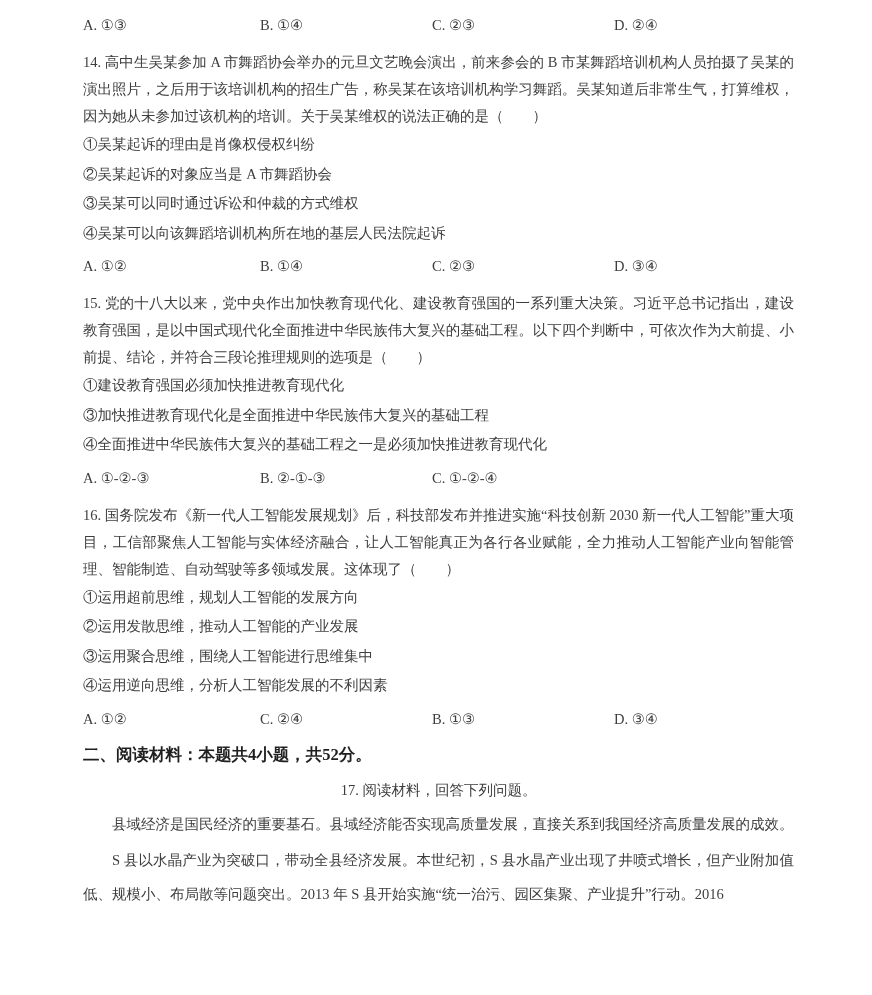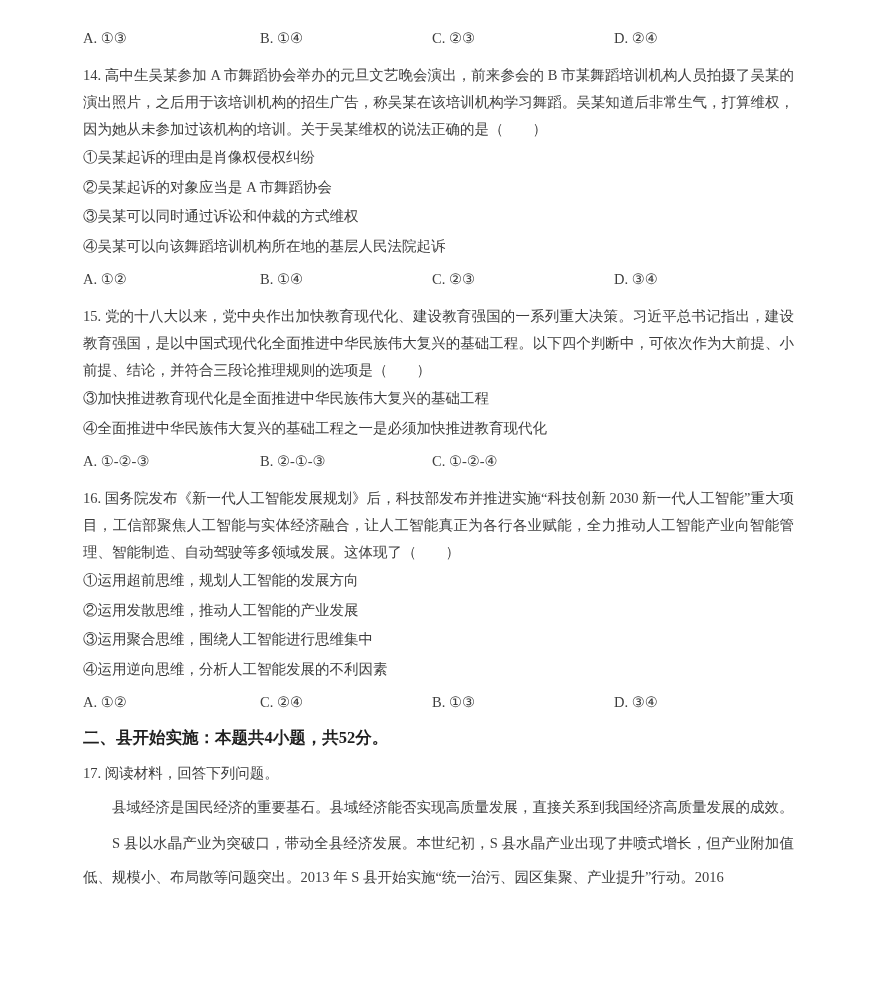--- a/index.html
+++ b/index.html
@@ -4,21 +4,21 @@
 <style>
   * { margin: 0; padding: 0; box-sizing: border-box; }
   html, body {
     width: 872px;
     background: #ffffff;
     font-family: "Liberation Serif", "DejaVu Serif", serif;
     color: #3d3d3d;
   }
   body { height: 995px; overflow: hidden; }
   .page {
-    padding: 19px 78px 0 83px;
+    padding: 6px 78px 0 83px;
     font-size: 14.5px;
   }
   .stem {
     line-height: 27px;
     text-align: justify;
     margin-top: 9px;
   }
   .item {
     line-height: 29.5px;
     text-align: justify;
@@ -34,20 +34,21 @@
     font-size: 16.5px;
     font-weight: bold;
     color: #1f1f1f;
     line-height: 34px;
     margin-top: 4px;
     text-align: justify;
   }
   .q-intro {
     line-height: 30px;
     margin-top: 3px;
+    text-align: center;
   }
   .material {
     line-height: 34px;
     text-indent: 2em;
     text-align: justify;
     margin-top: 2px;
   }
 </style>
 </head>
 <body>
@@ -67,39 +68,40 @@
   <p class="item">③吴某可以同时通过诉讼和仲裁的方式维权</p>
   <p class="item">④吴某可以向该舞蹈培训机构所在地的基层人民法院起诉</p>
   <div class="options-row">
     <span>A. ①②</span>
     <span>B. ①④</span>
     <span>C. ②③</span>
     <span>D. ③④</span>
   </div>
 
   <p class="stem">15. 党的十八大以来，党中央作出加快教育现代化、建设教育强国的一系列重大决策。习近平总书记指出，建设教育强国，是以中国式现代化全面推进中华民族伟大复兴的基础工程。以下四个判断中，可依次作为大前提、小前提、结论，并符合三段论推理规则的选项是（　　）</p>
+  <p class="item">①建设教育强国必须加快推进教育现代化</p>
   <p class="item">③加快推进教育现代化是全面推进中华民族伟大复兴的基础工程</p>
   <p class="item">④全面推进中华民族伟大复兴的基础工程之一是必须加快推进教育现代化</p>
   <div class="options-row">
     <span>A. ①-②-③</span>
     <span>B. ②-①-③</span>
     <span>C. ①-②-④</span>
   </div>
 
   <p class="stem">16. 国务院发布《新一代人工智能发展规划》后，科技部发布并推进实施“科技创新 2030 新一代人工智能”重大项目，工信部聚焦人工智能与实体经济融合，让人工智能真正为各行各业赋能，全力推动人工智能产业向智能管理、智能制造、自动驾驶等多领域发展。这体现了（　　）</p>
   <p class="item">①运用超前思维，规划人工智能的发展方向</p>
   <p class="item">②运用发散思维，推动人工智能的产业发展</p>
   <p class="item">③运用聚合思维，围绕人工智能进行思维集中</p>
   <p class="item">④运用逆向思维，分析人工智能发展的不利因素</p>
   <div class="options-row">
     <span>A. ①②</span>
     <span>C. ②④</span>
     <span>B. ①③</span>
     <span>D. ③④</span>
   </div>
 
-  <h2 class="section-header">二、县开始实施：本题共4小题，共52分。</h2>
+  <h2 class="section-header">二、阅读材料：本题共4小题，共52分。</h2>
 
   <p class="q-intro">17. 阅读材料，回答下列问题。</p>
   <p class="material">县域经济是国民经济的重要基石。县域经济能否实现高质量发展，直接关系到我国经济高质量发展的成效。</p>
   <p class="material">S 县以水晶产业为突破口，带动全县经济发展。本世纪初，S 县水晶产业出现了井喷式增长，但产业附加值低、规模小、布局散等问题突出。2013 年 S 县开始实施“统一治污、园区集聚、产业提升”行动。2016</p>
 
 </div>
 
 </body></html>

